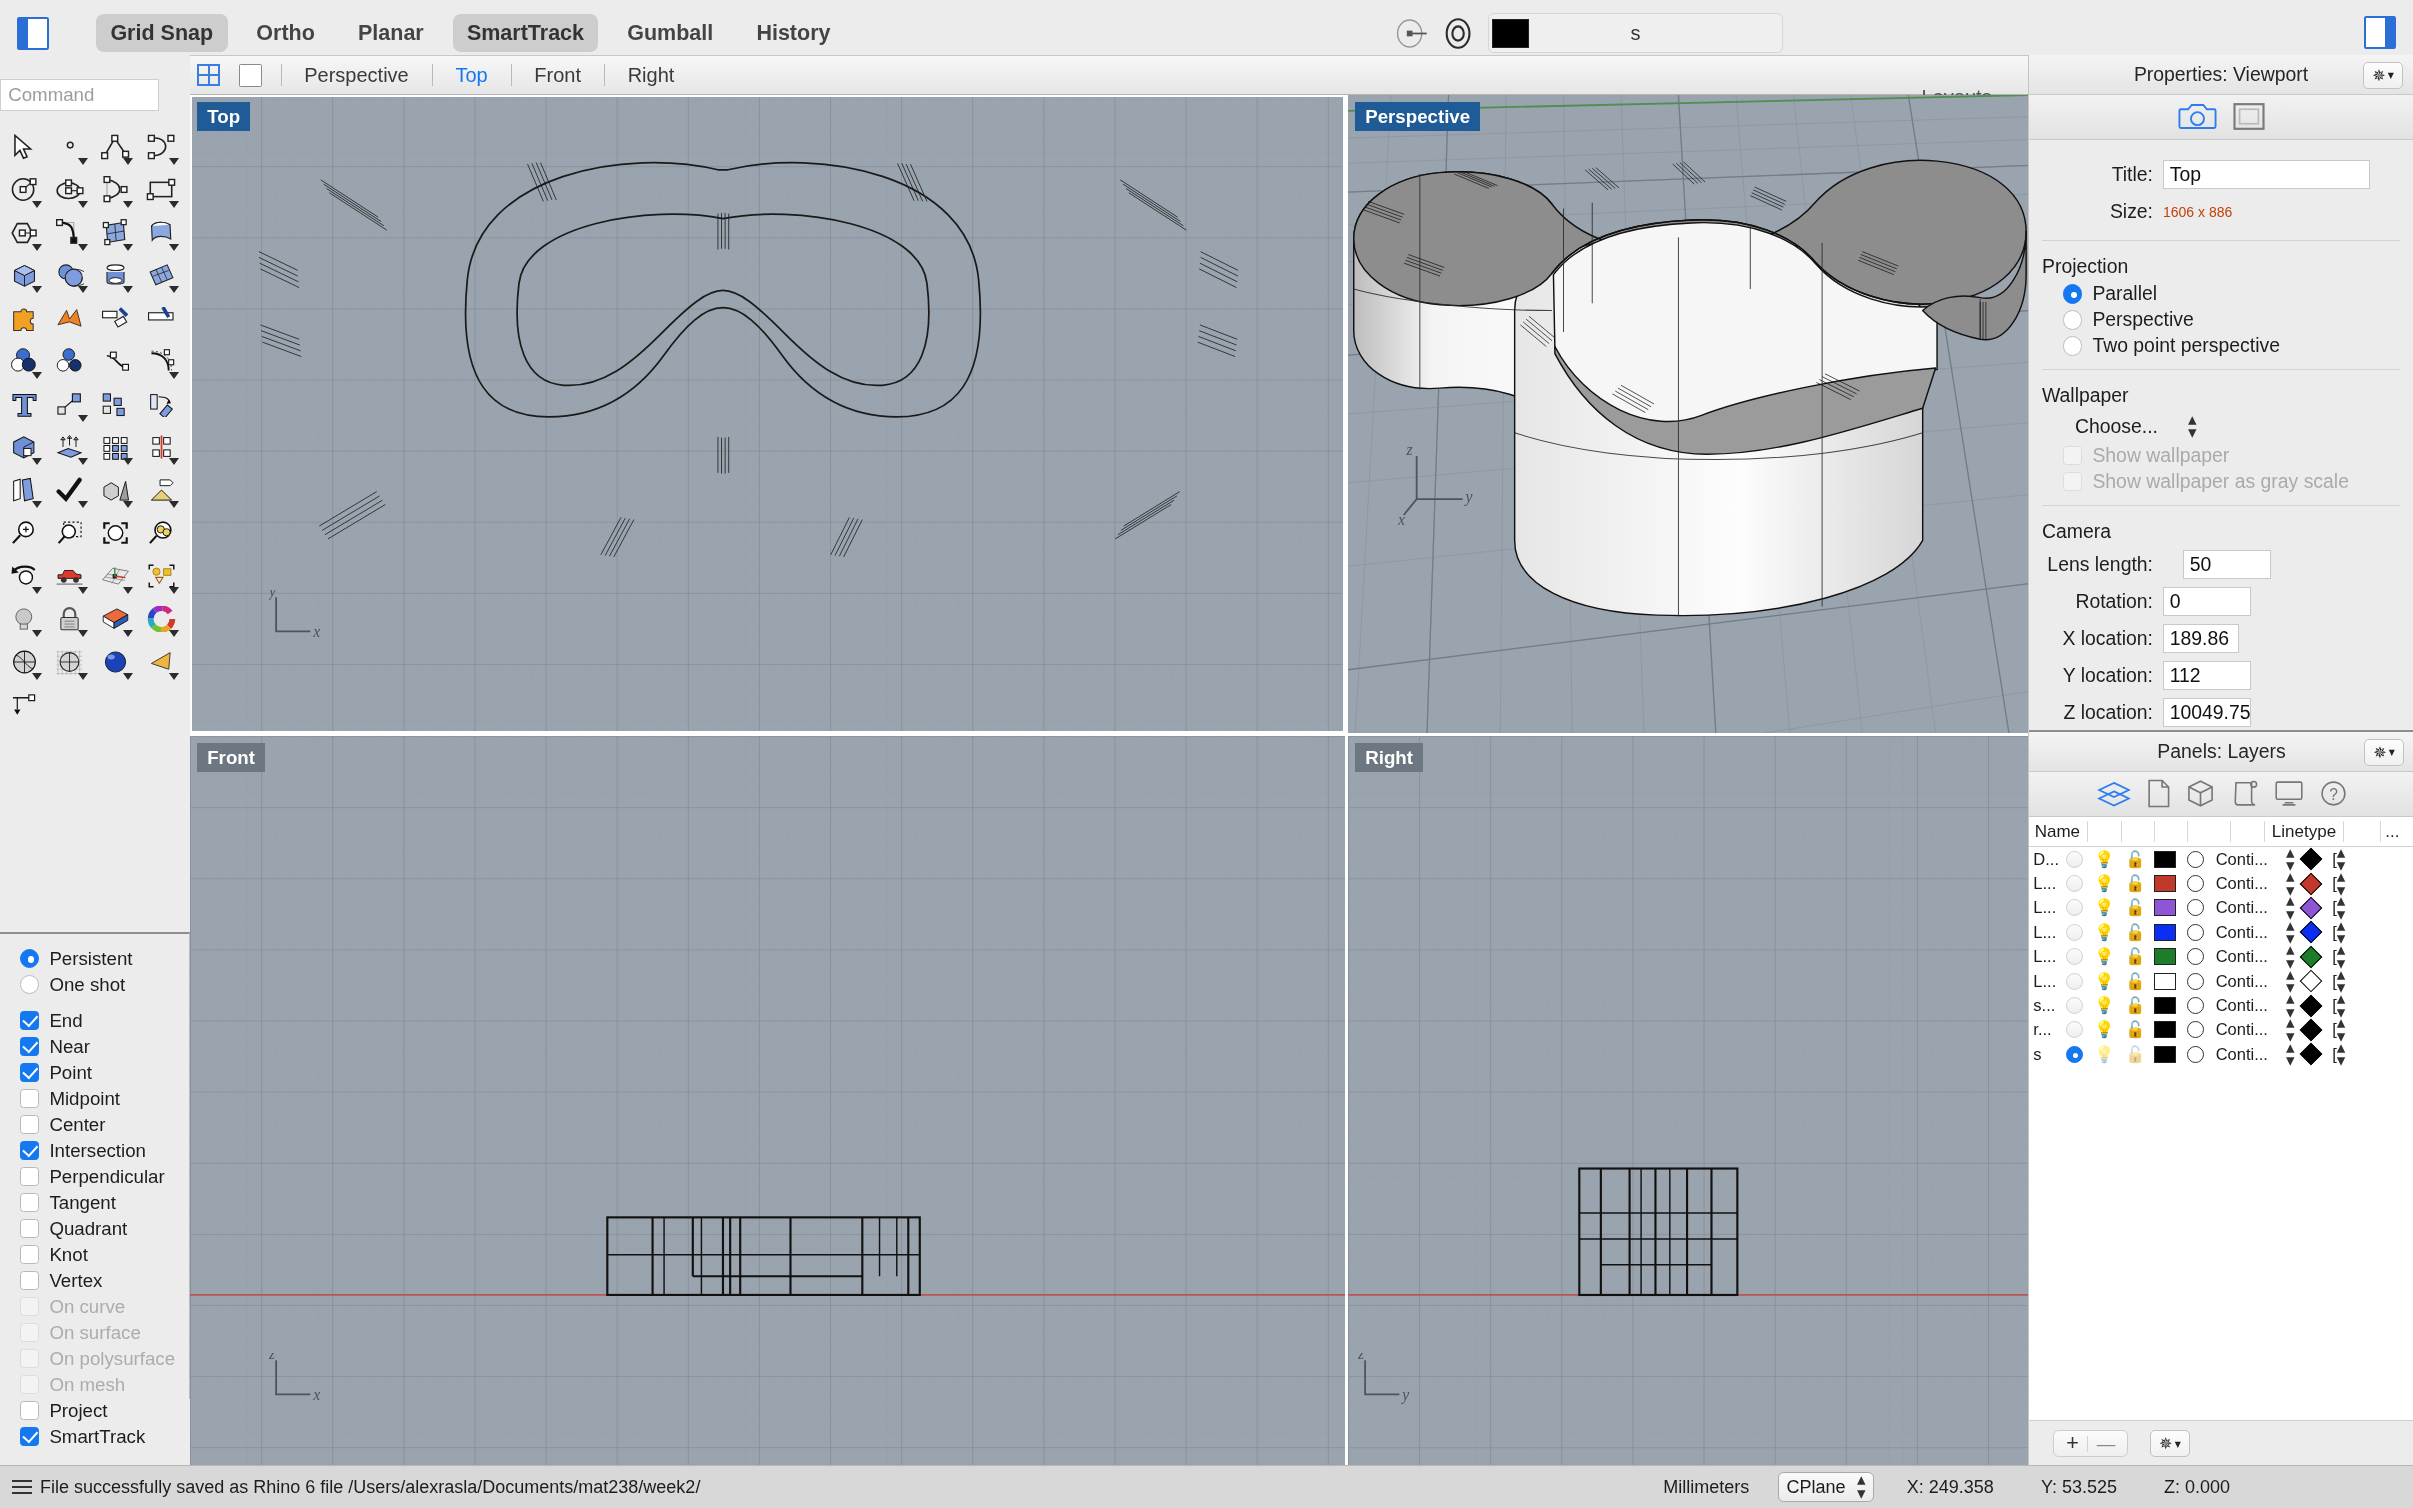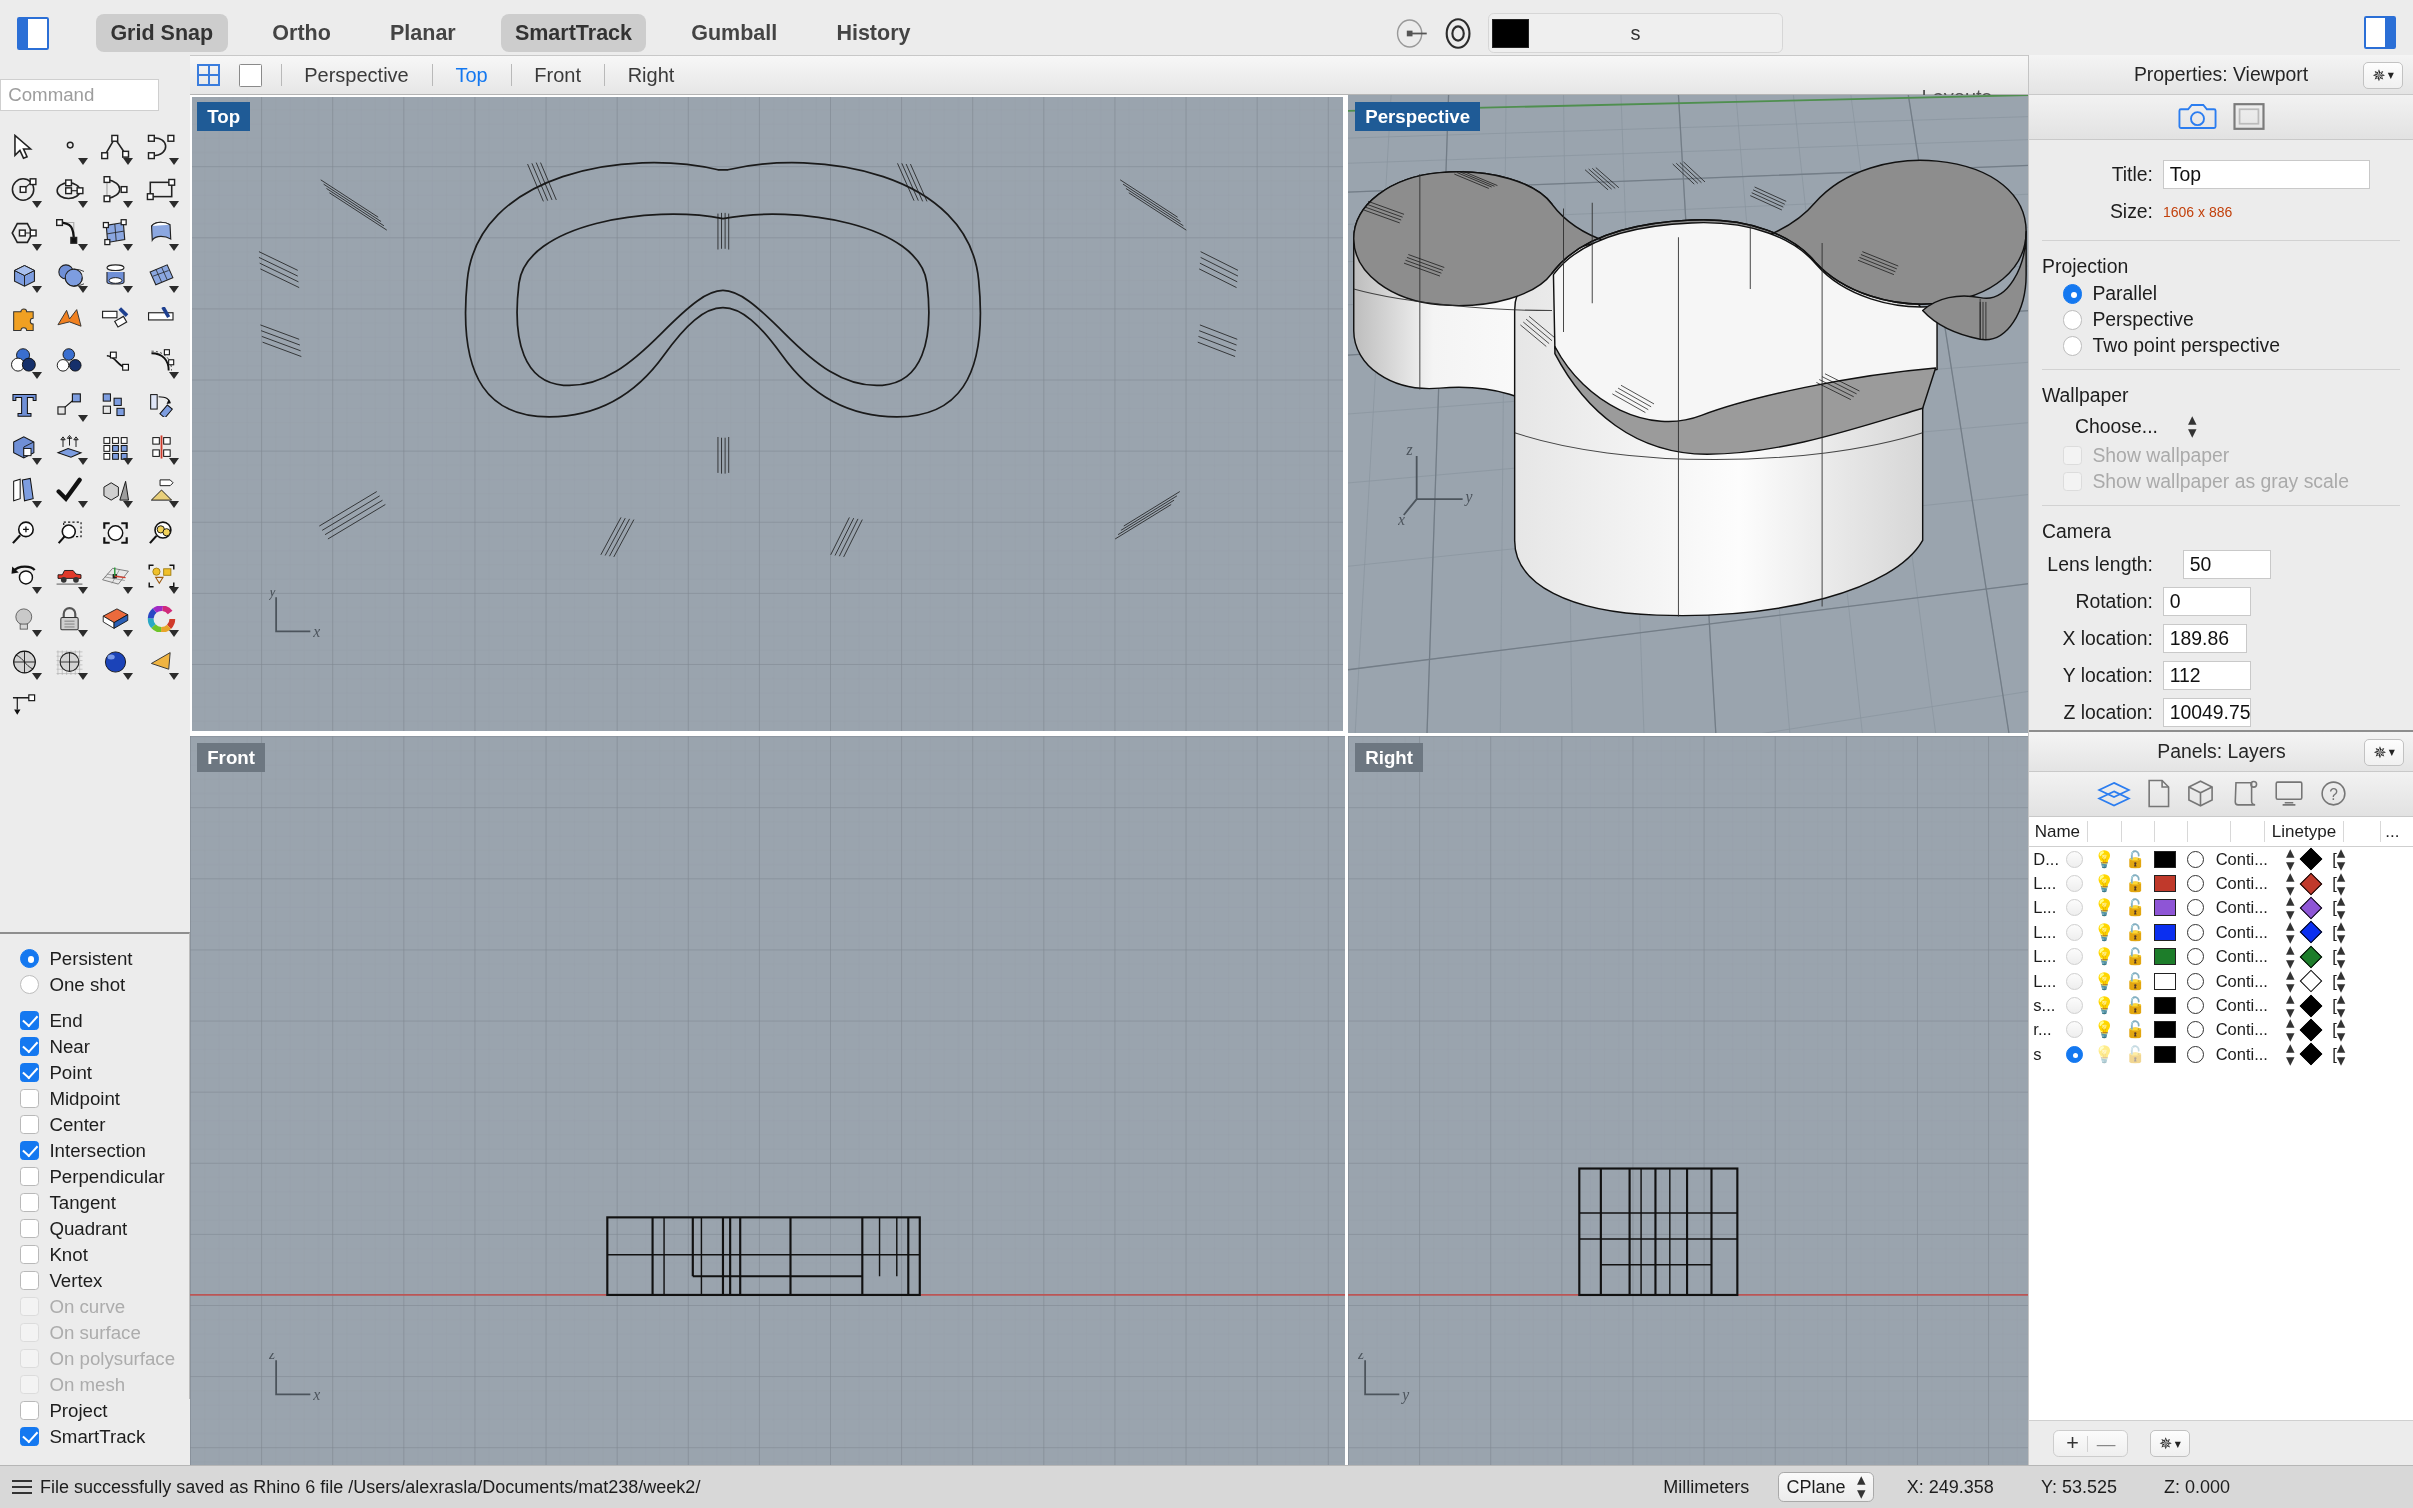--- a/index.html
+++ b/index.html
@@ -19,21 +19,21 @@
   }
   .panel-toggle {
     width:32px; height:33px; margin-left:17px;
     border:2.9px solid #2b6fd6; border-radius:2.2px;
     background:#fff; position:relative;
   }
   .panel-toggle::after{
     content:""; position:absolute; left:0; top:0; bottom:0; width:9.3px;
     background:#2b6fd6;
   }
-  .topbtns { display:flex; align-items:center; margin-left:47px; gap:16px; }
+  .topbtns { display:flex; align-items:center; margin-left:47px; gap:0; }
   .topbtn {
     font-size:21.5px; font-weight:bold; color:#444;
     padding:6.5px 14.4px; border-radius:8px; margin-right:14.4px;
     white-space:nowrap;
   }
   .topbtn.on { background:#cdcdcd; color:#333; }
   .rightgroup { position:absolute; left:1394px; top:0; height:66px; display:flex; align-items:center; }
   .circicon { width:37px; height:37px; margin-right:10px; position:relative;}
   .cmdstrip {
     width:295px; height:40px; background:#efefef;
@@ -1047,21 +1047,21 @@
       <div class="frow">
         <div class="flabel">Lens length:</div>
         <div class="finput" style="width:88px;margin-left:20px;">50</div>
       </div>
       <div class="frow">
         <div class="flabel">Rotation:</div>
         <div class="finput" style="width:88px;">0</div>
       </div>
       <div class="frow">
         <div class="flabel">X location:</div>
-        <div class="finput" style="width:84px;">189.86</div>
+        <div class="finput" style="width:76px;">189.86</div>
       </div>
       <div class="frow">
         <div class="flabel">Y location:</div>
         <div class="finput" style="width:88px;">112</div>
       </div>
       <div class="frow">
         <div class="flabel">Z location:</div>
         <div class="finput" style="width:88px;">10049.75</div>
       </div>
       <div class="hr" style="margin-top:16px"></div>

